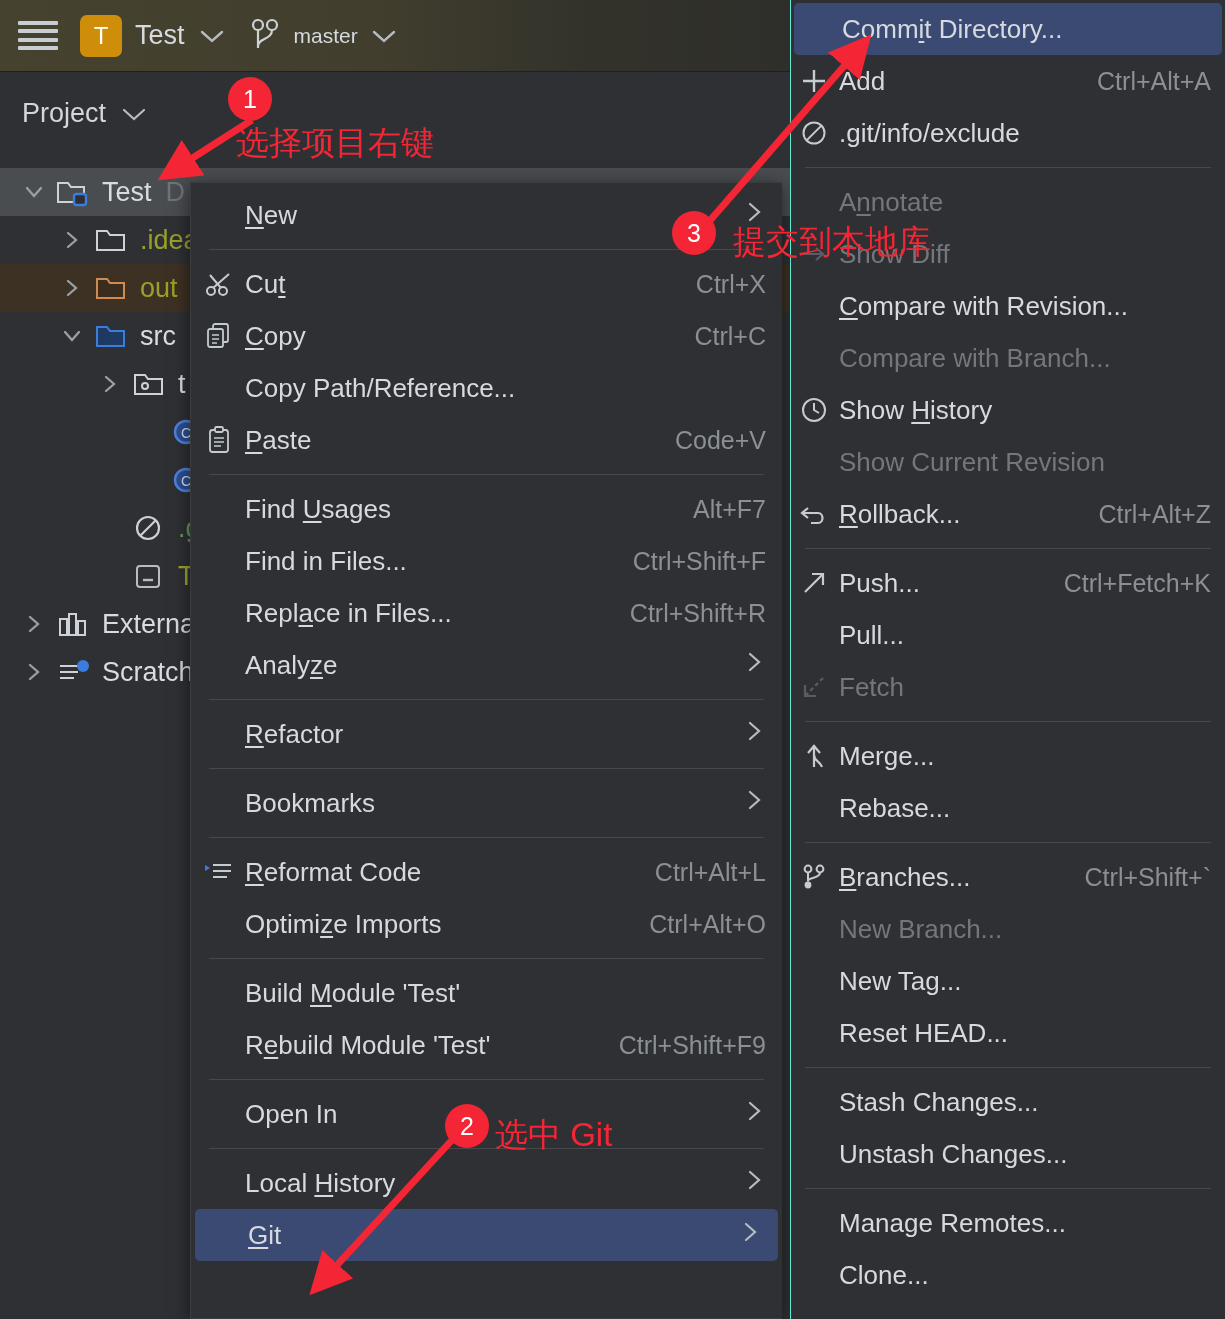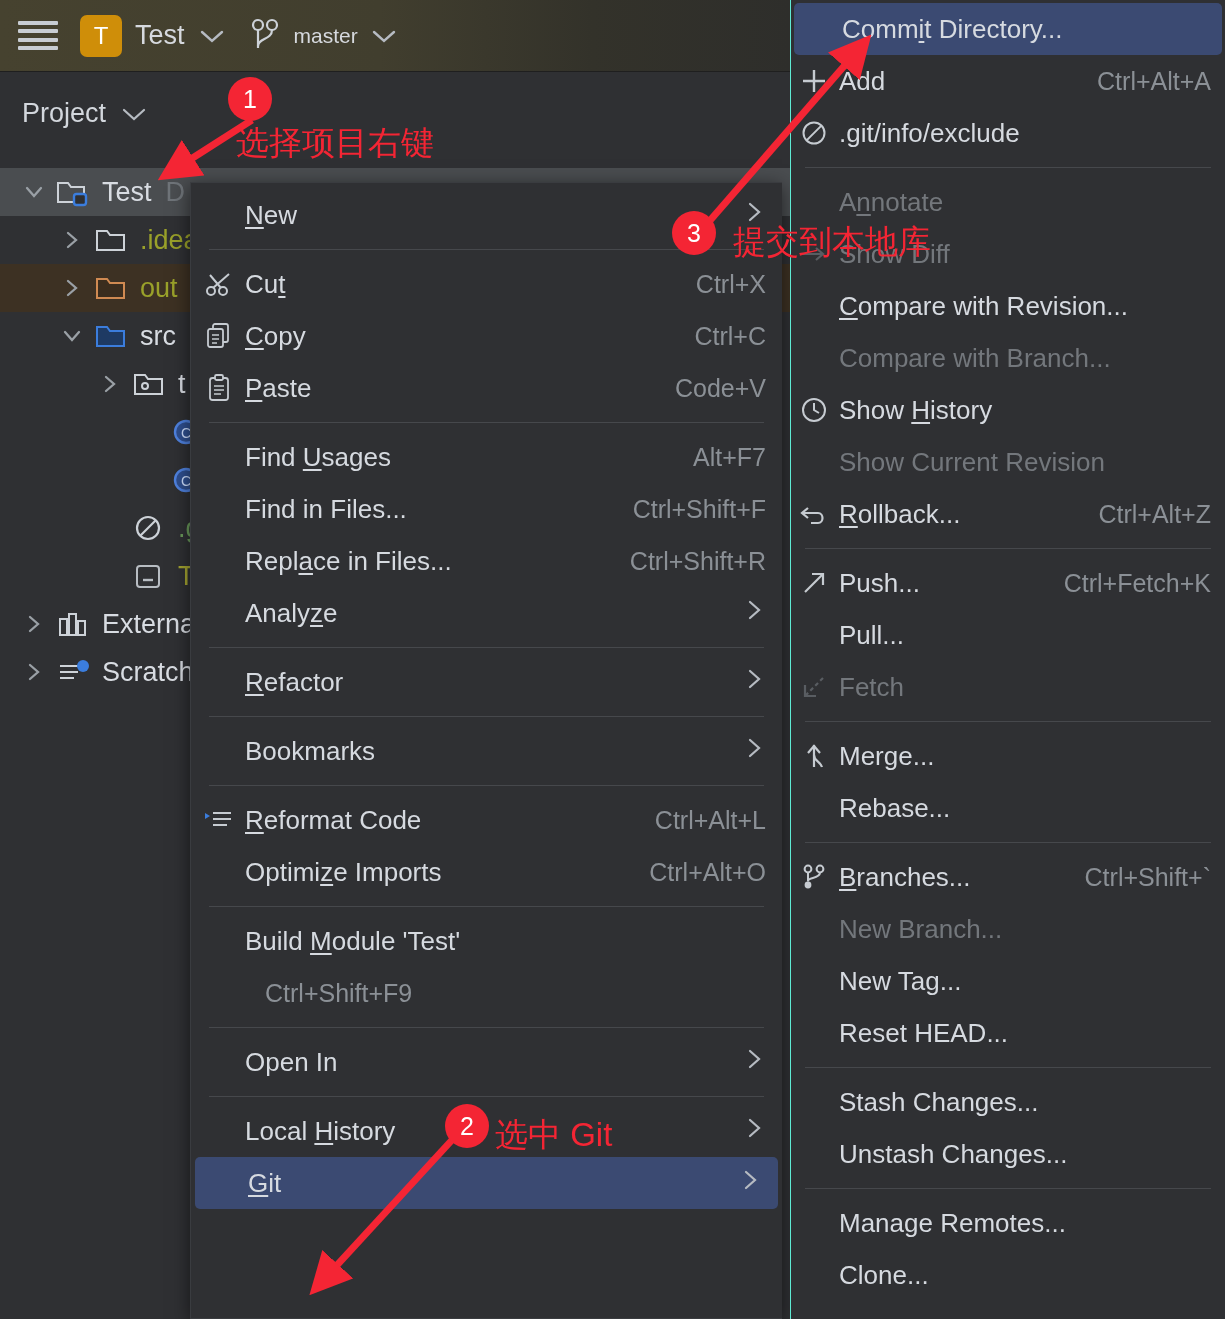--- a/index.html
+++ b/index.html
@@ -274,20 +274,24 @@
           <svg class="" width="30" height="30" viewBox="0 0 30 30">
             <rect x="8" y="3" width="15" height="18" rx="2" stroke="currentColor" stroke-width="1.8" fill="none"></rect>
          <rect x="3" y="8" width="15" height="18" rx="2" stroke="currentColor" stroke-width="1.8" fill="#2f3033"></rect>
          <path d="M7 14 L14 14 M7 18 L14 18 M7 22 L12 22" stroke="currentColor" stroke-width="1.6"></path>
           </svg>
         </span>
         <span class="mi-lbl"><span class="u">C</span>opy</span>
         <span class="mi-key">Ctrl+C</span>
       </div>
       <div class="mi">
+        <span class="mi-ico"></span>
+        <span class="mi-lbl">Copy Path/Reference...</span>
+      </div>
+      <div class="mi">
         <span class="mi-ico">
           <svg class="" width="30" height="30" viewBox="0 0 30 30">
             <rect x="5" y="5" width="18" height="22" rx="2.5" stroke="currentColor" stroke-width="1.8" fill="none"></rect>
          <rect x="10" y="2" width="8" height="5" rx="1.5" stroke="currentColor" stroke-width="1.8" fill="#2f3033"></rect>
          <path d="M9 13 L19 13 M9 17 L19 17 M9 21 L16 21" stroke="currentColor" stroke-width="1.6"></path>
           </svg>
         </span>
         <span class="mi-lbl"><span class="u">P</span>aste</span>
         <span class="mi-key">Code+V</span>
       </div>
@@ -346,20 +350,21 @@
         <span class="mi-lbl">Optimi<span class="u">z</span>e Imports</span>
         <span class="mi-key">Ctrl+Alt+O</span>
       </div>
       <div class="sep"></div>
       <div class="mi">
         <span class="mi-ico"></span>
         <span class="mi-lbl">Build <span class="u">M</span>odule 'Test'</span>
       </div>
       <div class="mi">
         <span class="mi-ico"></span>
+        <span class="mi-lbl">R<span class="u">e</span>build Module 'Test'</span>
         <span class="mi-key">Ctrl+Shift+F9</span>
       </div>
       <div class="sep"></div>
       <div class="mi">
         <span class="mi-ico"></span>
         <span class="mi-lbl">Open In</span>
         <span class="mi-sub"><svg class="" width="22" height="26" viewBox="0 0 22 26">
             <path d="M6 5 L15 13 L6 21" stroke="#b6bbc2" stroke-width="2.2" fill="none" stroke-linecap="round"></path>
           </svg></span>
       </div>

